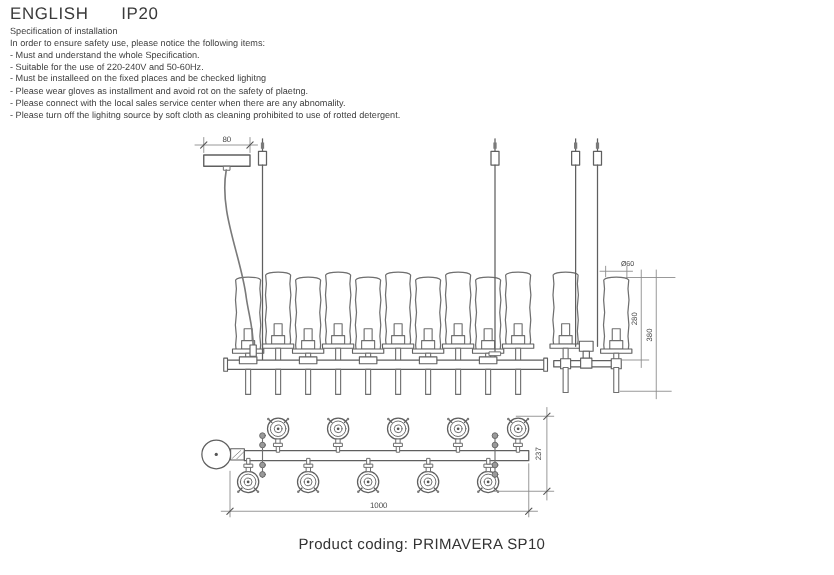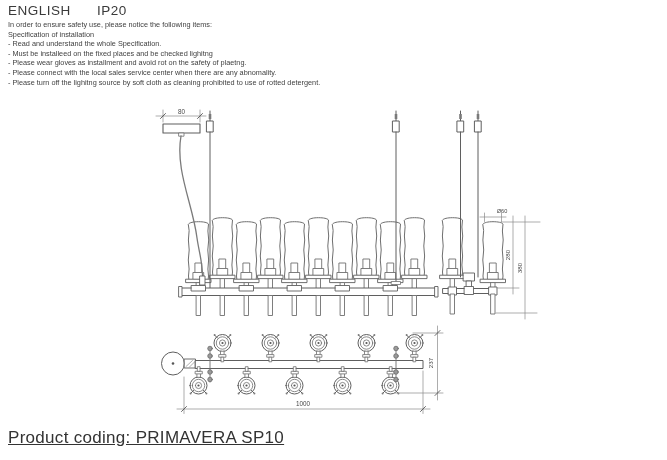--- a/index.html
+++ b/index.html
@@ -4,38 +4,39 @@
 <style>
   * { margin:0; padding:0; box-sizing:border-box; }
   html,body { background:#ffffff; }
   .page {
     position:relative; width:667px; height:460px; background:#ffffff;
     font-family:"Liberation Sans", sans-serif; color:#3c3c3c; overflow:hidden;
   }
   .hdr { position:absolute; left:8px; top:3px; font-size:13.5px; color:#3a3a3a; letter-spacing:0.5px; }
   .hdr .ip { position:absolute; left:89px; top:0; }
   .spec { position:absolute; left:8px; top:20px; font-size:7.3px; line-height:9.6px; color:#3f3f3f; white-space:nowrap; }
-  .coding { position:absolute; left:0; right:0; top:428px; text-align:left; font-size:17px; color:#333; padding-left:8px; letter-spacing:0.3px;text-decoration:underline; }
+  .coding { position:absolute; left:0; right:0; top:428px; text-align:center; font-size:12px; color:#333; padding-left:8px; letter-spacing:0.3px; }
   svg.draw { position:absolute; left:0; top:0; }
   svg.draw text { font-family:"Liberation Sans", sans-serif; fill:#474747; }
 </style>
 </head>
 <body>
 
 <div class="page">
 
   <div class="hdr">
     <span>ENGLISH</span>
     <span class="ip">IP20</span>
   </div>
 
   <div class="spec">
+    <div>Specification of installation</div>
     <div>In order to ensure safety use, please notice the following items:</div>
-    <div>Specification of installation</div>
-    <div>- Read and understand the whole Specification.</div>
+    <div>- Must and understand the whole Specification.</div>
+    <div>- Suitable for the use of 220-240V and 50-60Hz.</div>
     <div>- Must be installeed on the fixed places and be checked lighitng</div>
     <div>- Please wear gloves as installment and avoid rot on the safety of plaetng.</div>
     <div>- Please connect with the local sales service center when there are any abnomality.</div>
     <div>- Please turn off the lighitng source by soft cloth as cleaning prohibited to use of rotted detergent.</div>
   </div>
 
   <svg class="draw" width="667" height="460" viewBox="0 0 667 460" stroke-linecap="round" stroke-linejoin="round">
     <defs>
 
       <g id="tube">

